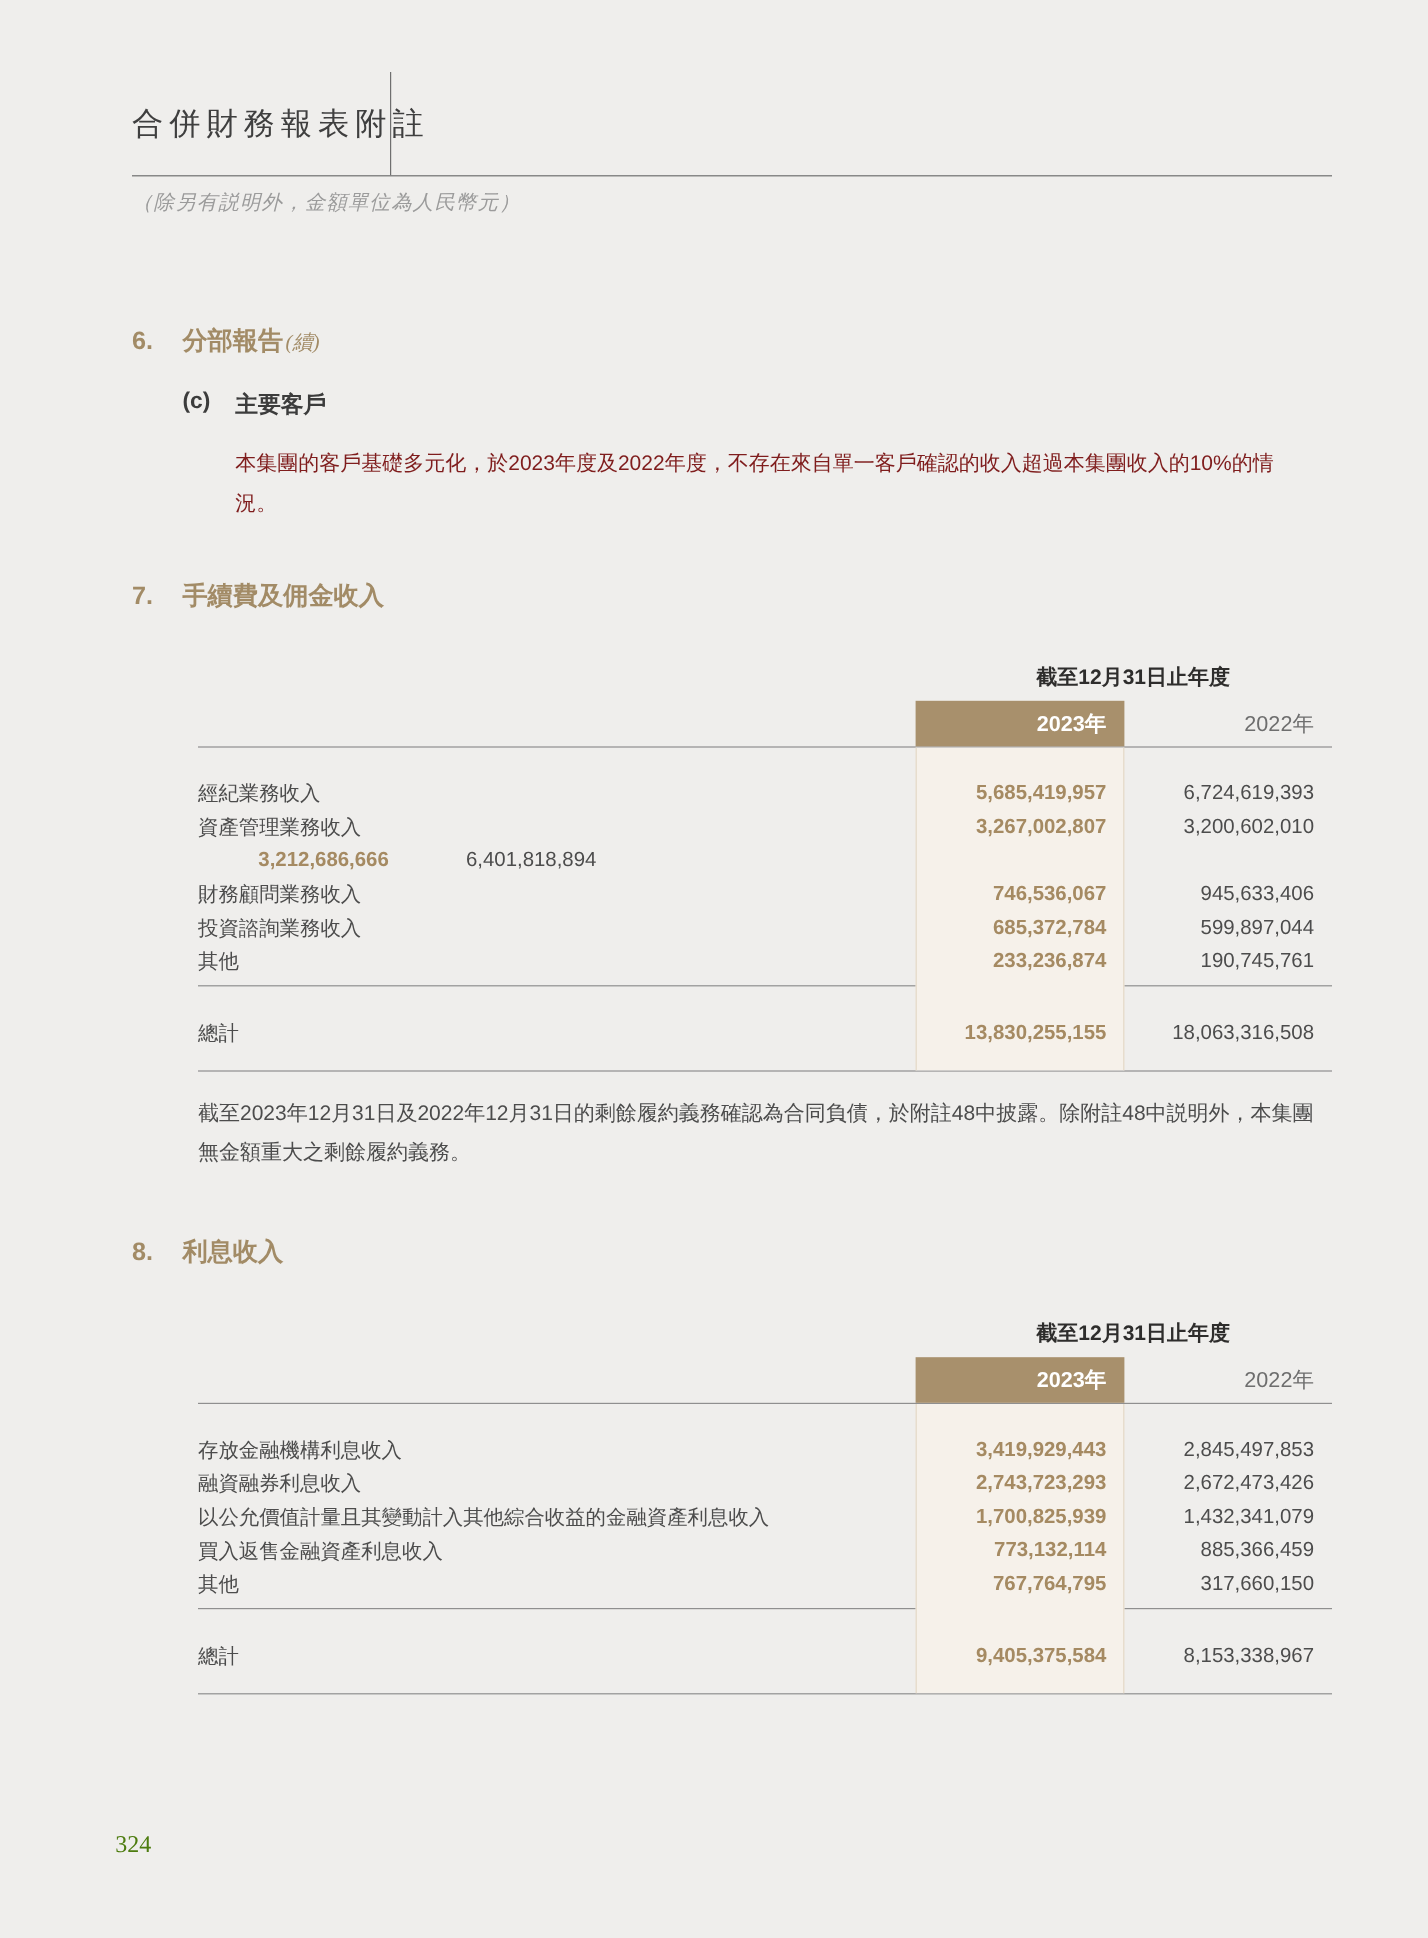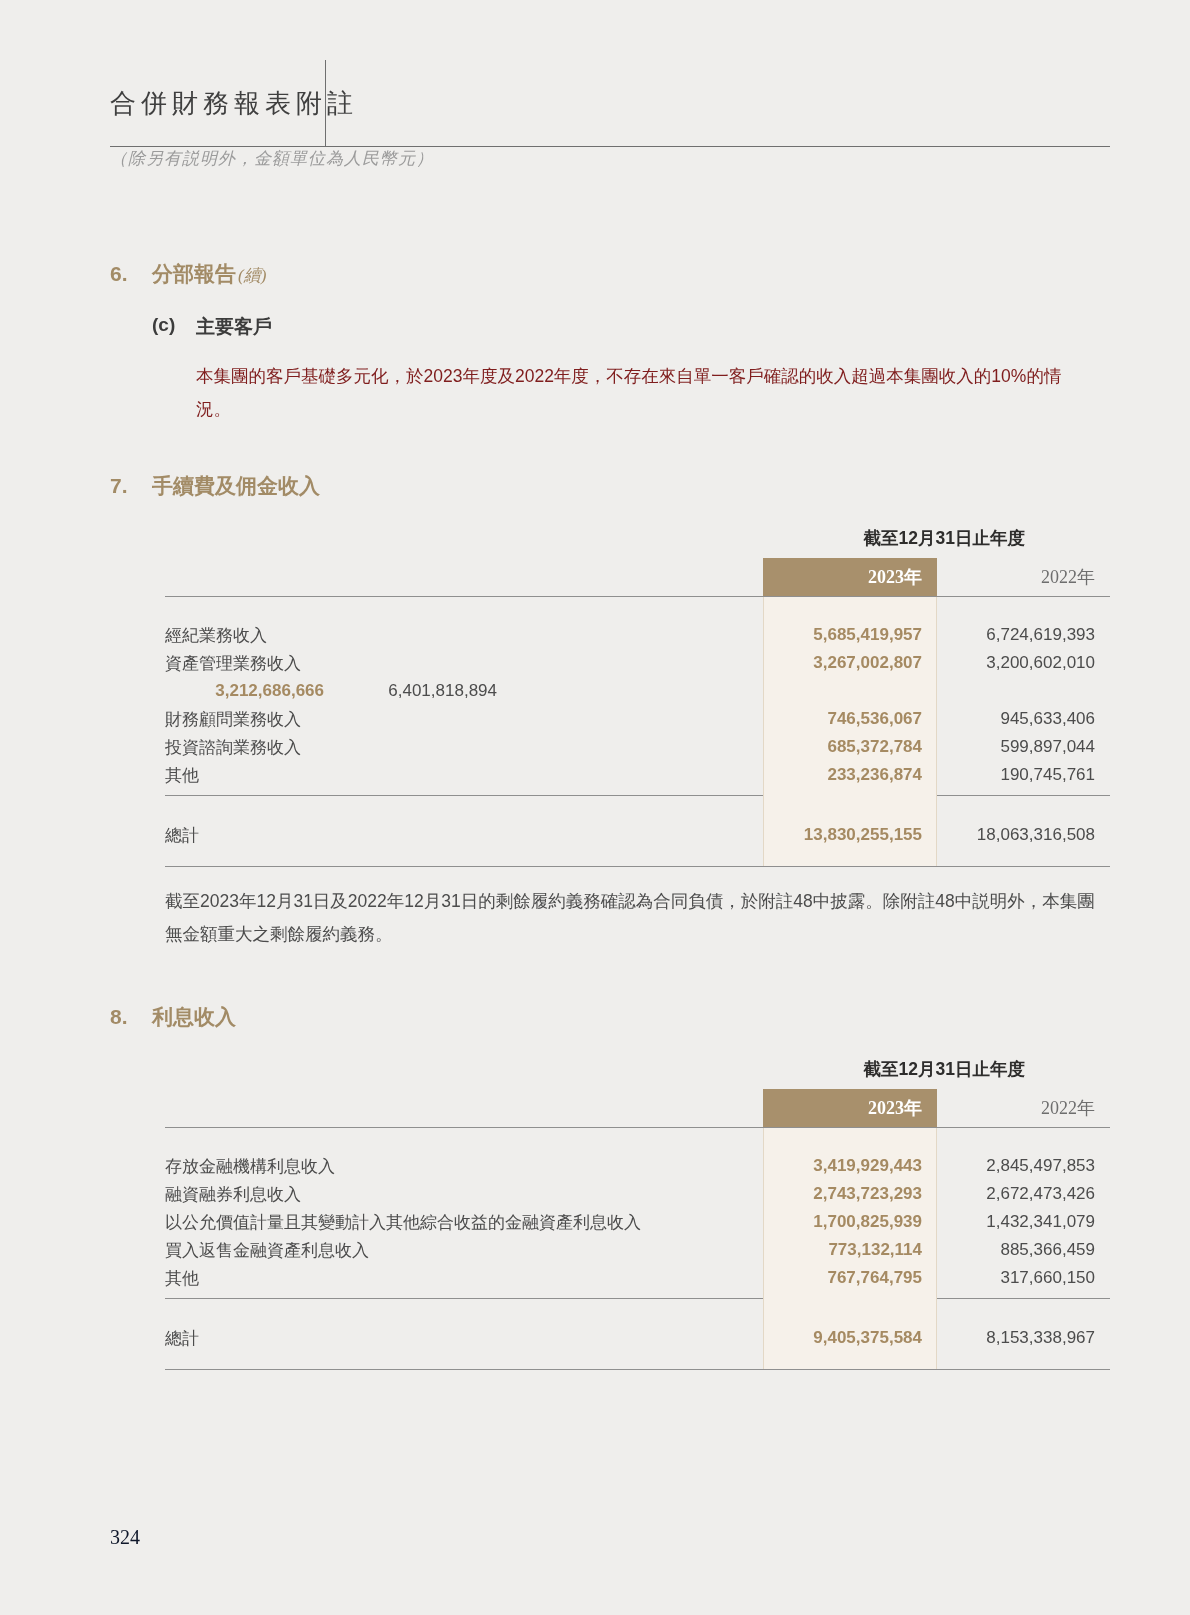--- a/index.html
+++ b/index.html
@@ -14,20 +14,21 @@
   .content { padding:0 80px 0 110px; }
 
   
   .title-row { margin-top:60px; height:86px; border-bottom:1px solid #6f6f6f; display:flex; }
   .title-cell { width:215px; border-right:1px solid #6f6f6f; display:flex; align-items:center; }
   .doc-title {
     font-family:"Liberation Serif","DejaVu Serif",serif;
     font-size:26px; letter-spacing:5px; color:#3f3f3f; font-weight:400; white-space:nowrap;
   }
   .doc-subtitle {
+    margin-top:10px;
     font-family:"Liberation Serif","DejaVu Serif",serif;
     font-style:italic; font-size:17px; color:#9b9b9b; letter-spacing:1px;
   }
 
   
   .sec-head { display:flex; color:#a28b66; font-weight:bold; font-size:21px; align-items:baseline; }
   .sec-num { width:42px; flex:none; }
   .sec-cont {
     font-family:"Liberation Serif","DejaVu Serif",serif;
     font-style:italic; font-weight:400; font-size:17px; margin-left:2px;
@@ -42,26 +43,26 @@
   .para {
     margin:20px 0 0 86px; max-width:892px;
     font-size:17.5px; line-height:33px; color:#7f1d1d;
   }
   .note-para {
     margin:18px 0 0 55px; max-width:945px;
     font-size:17.5px; line-height:33px; color:#4c4c4c;
   }
 
   
-  .fin-table { margin:26px 0 0 55px; width:945px; }
+  .fin-table { margin:42px 0 0 55px; width:945px; }
   .period-head {
     text-align:right; padding-right:85px;
     font-weight:bold; color:#2e2d2c; font-size:17.5px; margin-bottom:8px;
   }
-  .col-head-row { position:relative; height:38px;font-family:Liberation Serif, serif; }
+  .col-head-row { position:relative; height:38px; }
   .col23 {
     position:absolute; left:598px; width:174px; height:38px;
     background:#a8906c; color:#ffffff; font-weight:bold; font-size:18px;
     line-height:38px; text-align:right; box-sizing:border-box; padding-right:15px;
   }
   .col22 {
     position:absolute; right:0; width:171px; height:38px; line-height:38px;
     text-align:right; box-sizing:border-box; padding-right:15px;
     color:#6e6e6e; font-size:18px;
   }
@@ -75,23 +76,23 @@
   .rows { position:relative; padding-top:24px; padding-bottom:6px; }
   .trow { display:flex; height:28px; align-items:center; font-size:17px; }
   .tlabel { width:598px; flex:none; box-sizing:border-box; color:#4c4c4c; }
   .v23 { width:174px; flex:none; text-align:right; box-sizing:border-box; padding-right:15px; color:#a58a62; font-weight:bold; }
   .v22 { width:173px; flex:none; text-align:right; box-sizing:border-box; padding-right:15px; color:#4c4c4c; }
   .total-sec { position:relative; padding:22px 0 14px; }
   .trow.total { height:34px; }
 
   
   .page-num {
-    position:absolute; left:110px; top:1526px;
-    font-family:"Liberation Serif","DejaVu Serif",serif;
-    font-size:20px; color:#0f172a;
+    position:absolute; left:96px; top:1526px;
+    font-family:"Liberation Serif","DejaVu Serif",serif;
+    font-size:20px; color:#4d7c0f;
   }
 </style>
 </head>
 <body>
 
 <div class="content">
 
   <div class="title-row">
     <div class="title-cell">
       <span class="doc-title">合併財務報表附註</span>

